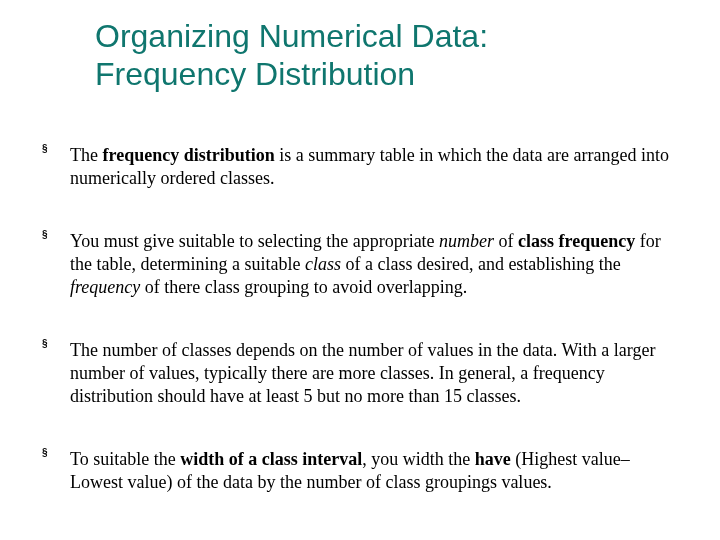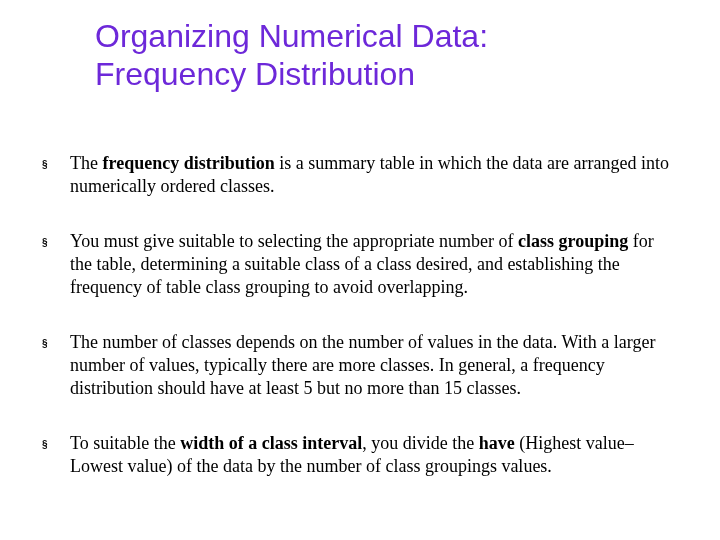--- a/index.html
+++ b/index.html
@@ -11,25 +11,25 @@
     color: #000;
     overflow: hidden;
     position: relative;
   }
   .slide {
     padding: 18px 40px 20px 40px;
   }
   .title {
     font-family: Arial, Helvetica, sans-serif;
     font-size: 32px;
-    color: #6d28d9;
+    color: #0f766e;
     font-weight: 400;
     line-height: 1.18;
     margin-left: 55px;
-    margin-bottom: 58px;
+    margin-bottom: 42px;
   }
   ul.bullets {
     list-style: none;
     padding-left: 0;
   }
   ul.bullets > li {
     display: flex;
     align-items: flex-start;
     font-size: 18px;
     line-height: 1.28;
@@ -38,23 +38,24 @@
   ul.bullets > li .marker {
     flex: 0 0 30px;
     font-family: Arial, Helvetica, sans-serif;
     font-size: 10px;
     font-weight: bold;
     padding-top: 7px;
     padding-left: 2px;
   }
   ul.bullets > li .content {
     flex: 1;
+    margin-top: 8px;
   }
   .b { font-weight: bold; }
-  .i { }
+  .i { font-style: italic; }
 </style>
 </head>
 <body>
 
 <div class="slide">
   <h1 class="title">
     <span>Organizing Numerical Data:</span><br>
     <span>Frequency Distribution</span>
   </h1>
 
@@ -63,32 +64,32 @@
     <li>
       <span class="marker">§</span>
       <span class="content">
         <span>The </span><span class="b">frequency distribution</span><span> is a summary table in which the data are arranged into numerically ordered classes.</span>
       </span>
     </li>
 
     <li>
       <span class="marker">§</span>
       <span class="content">
-        <span>You must give suitable to selecting the appropriate </span><span class="i">number</span><span> of </span><span class="b">class grouping</span><span> for the table, determining a suitable </span><span class="i">class</span><span> of a class desired, and establishing the </span><span class="i">frequency</span><span> of table class grouping to avoid overlapping.</span>
+        <span>You must give suitable to selecting the appropriate </span><span class="i">number</span><span> of </span><span class="b">class frequency</span><span> for the table, determining a suitable </span><span class="i">class</span><span> of a class desired, and establishing the </span><span class="i">frequency</span><span> of there class grouping to avoid overlapping.</span>
       </span>
     </li>
 
     <li>
       <span class="marker">§</span>
       <span class="content">
         <span>The number of classes depends on the number of values in the data.  With a larger number of values, typically there are more classes.  In general, a frequency distribution should have at least 5 but no more than 15 classes.</span>
       </span>
     </li>
 
     <li>
       <span class="marker">§</span>
       <span class="content">
-        <span>To suitable the </span><span class="b">width of a class interval</span><span>, you divide the </span><span class="b">have</span><span> (Highest value–Lowest value) of the data by the number of class groupings values.</span>
+        <span>To suitable the </span><span class="b">width of a class interval</span><span>, you width the </span><span class="b">have</span><span> (Highest value–Lowest value) of the data by the number of class groupings values.</span>
       </span>
     </li>
 
   </ul>
 </div>
 
 </body></html>

